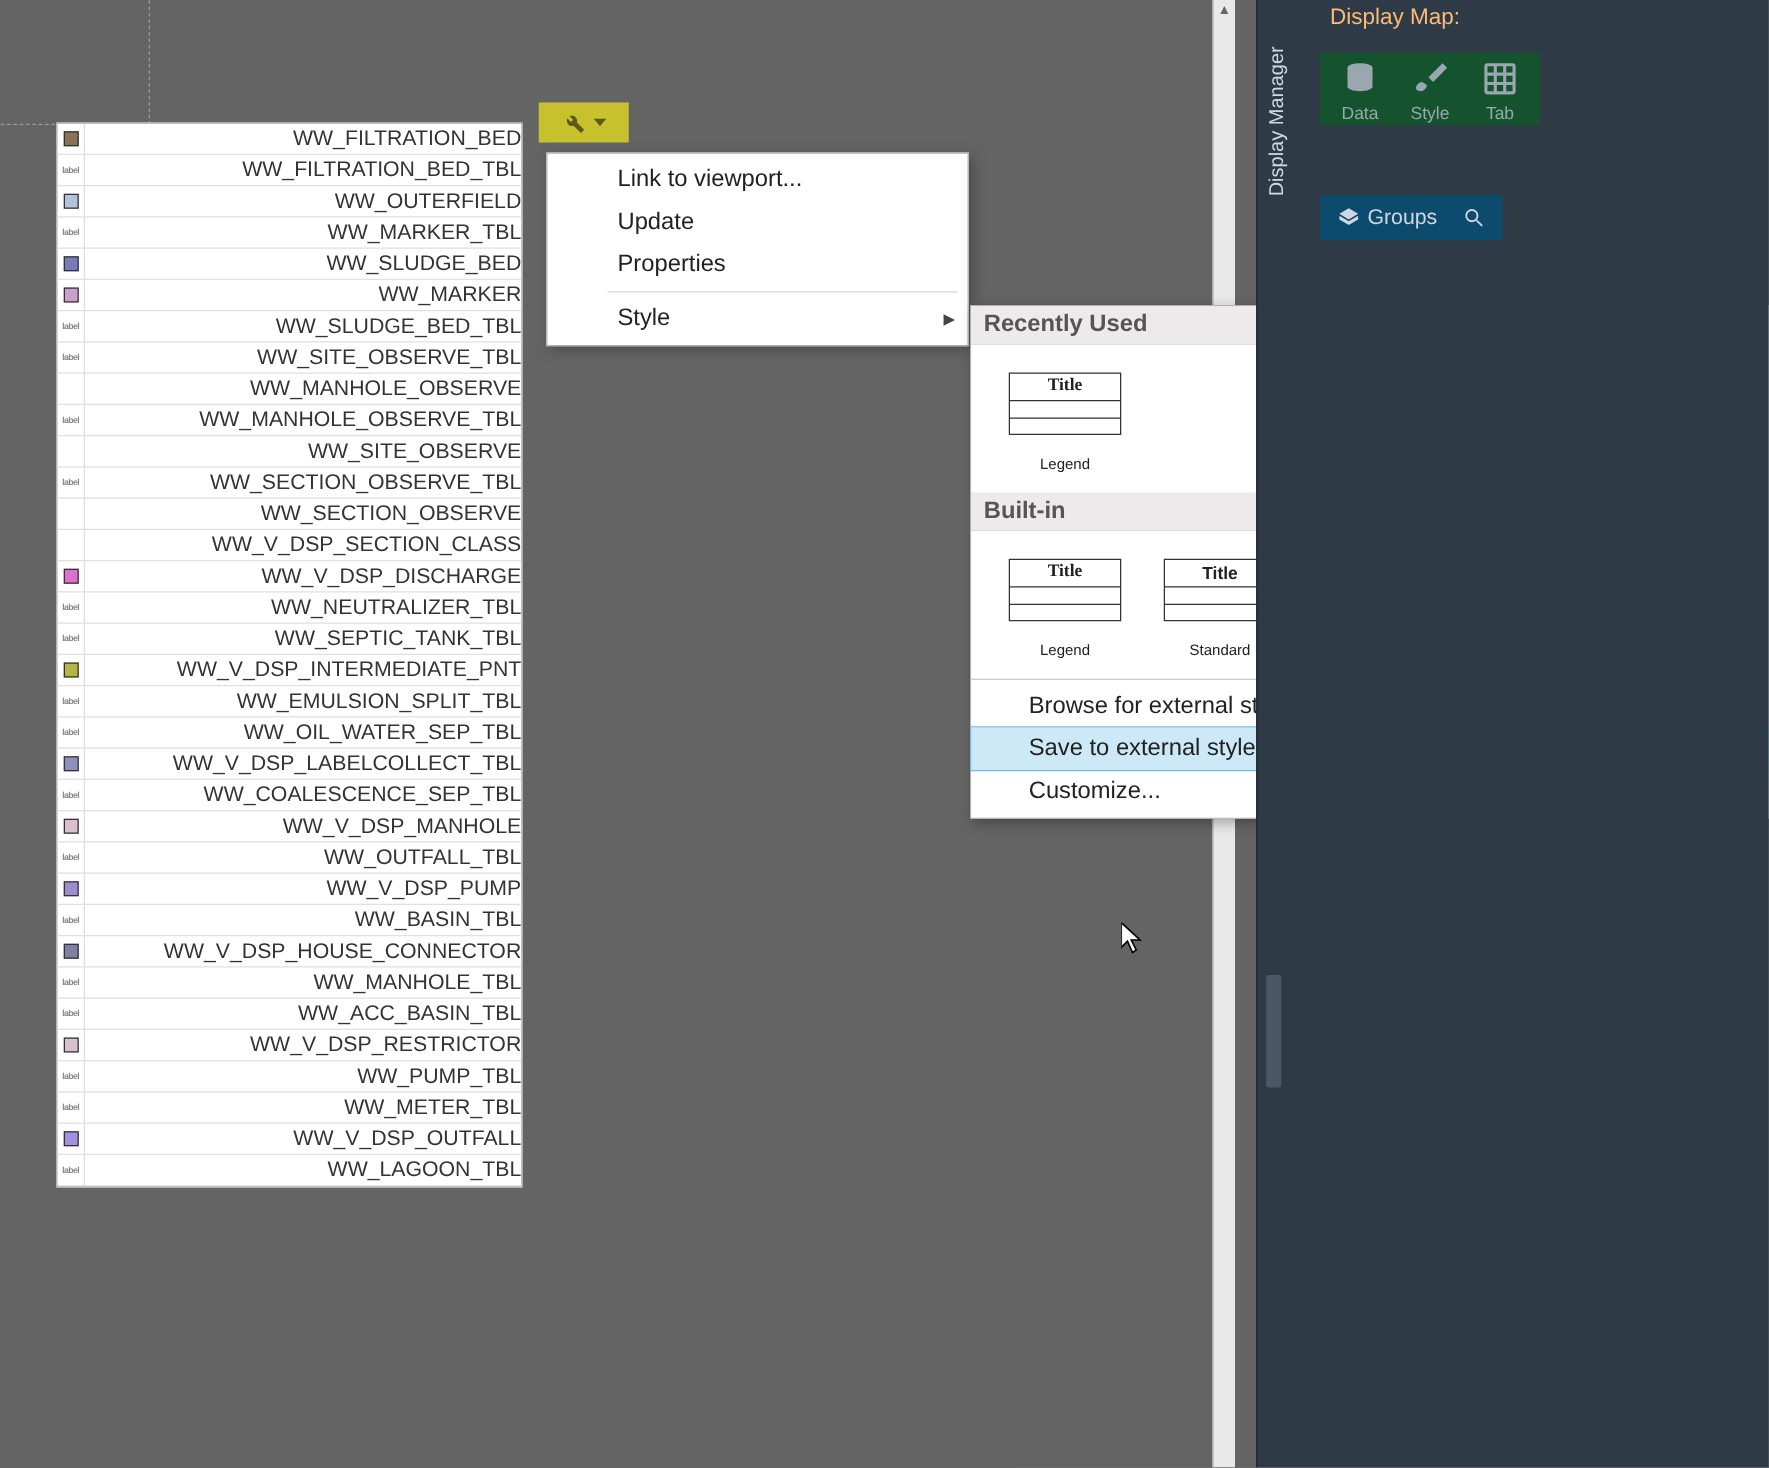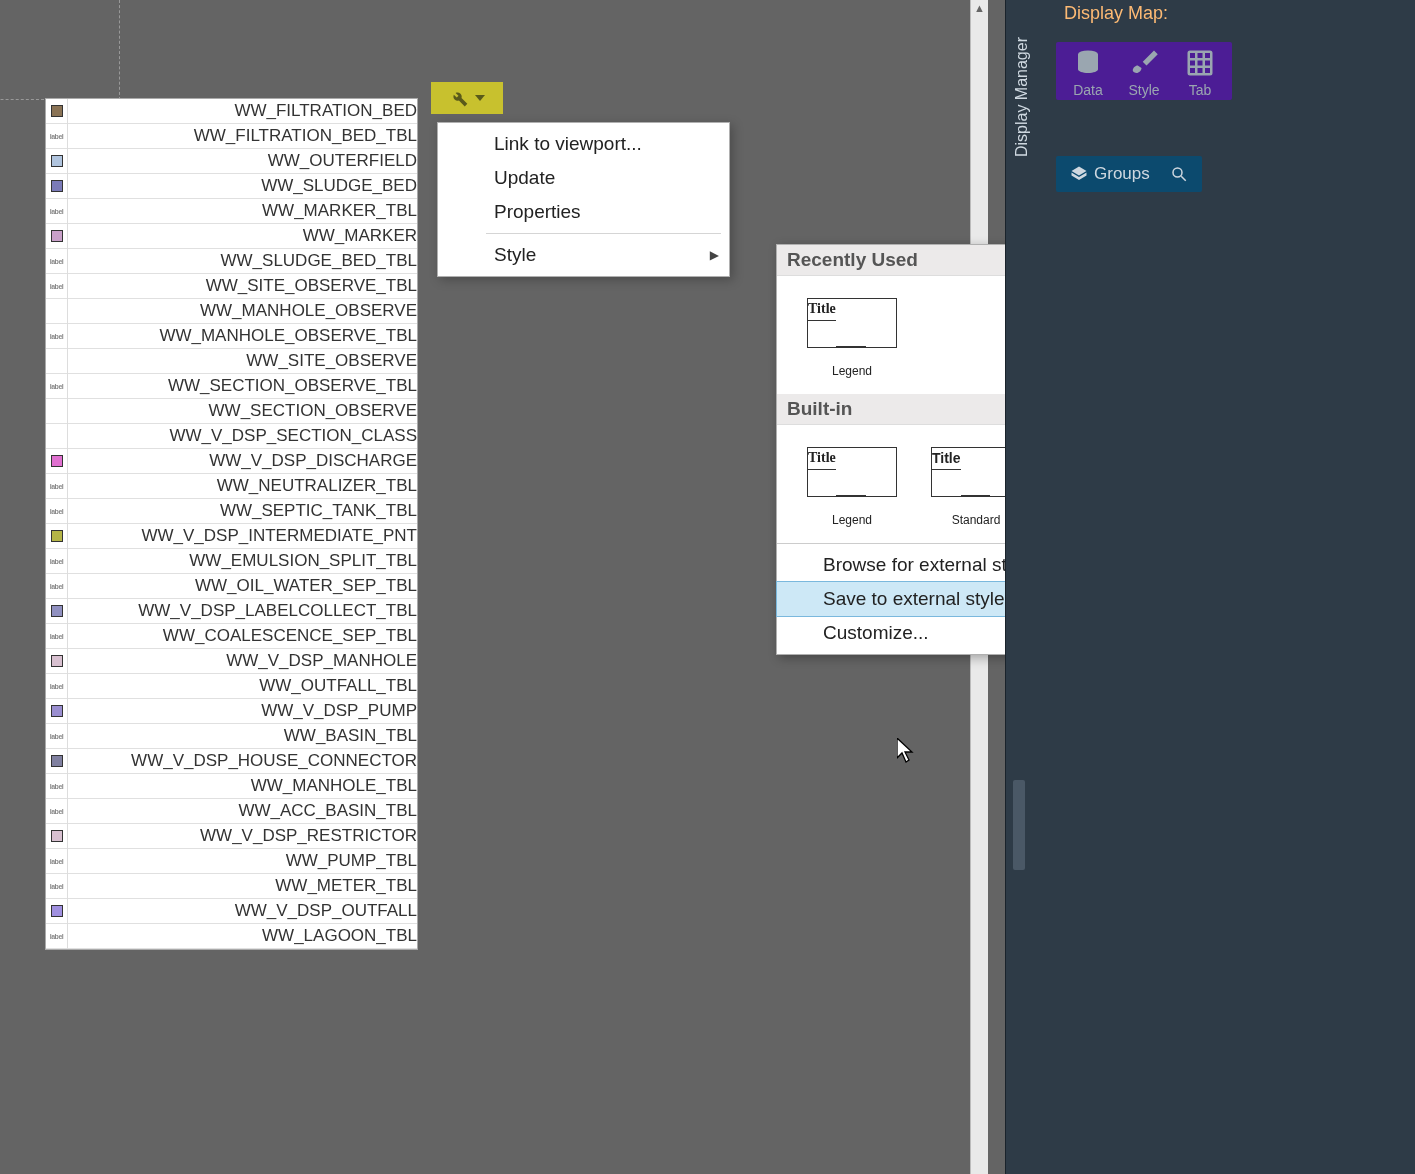--- a/index.html
+++ b/index.html
@@ -19,44 +19,44 @@
     .swatch { width: 12px; height: 12px; border: 1px solid #333; }
     .label-icon { font-size: 7px; color: #888; font-weight: bold; letter-spacing: -0.5px; }
     .bare { width: 12px; height: 12px; }
     .layer-name { padding-left: 5px; white-space: nowrap; overflow: hidden; }
 
     
     .dm-panel { position: absolute; top: 0; right: 0; width: 410px; height: 1174px; background: #2e3b47; color: #cfd8e0; overflow: hidden; border-left: 1px solid #1a232b; }
     .dm-title { position: absolute; top: 3px; left: 58px; font-size: 18px; color: #fdba74; }
     .dm-side { position: absolute; top: 12px; left: 0; width: 32px; height: 170px; display: flex; align-items: center; justify-content: center; }
     .dm-side span { writing-mode: vertical-rl; transform: rotate(180deg); font-size: 16px; color: #cfd8e0; }
-    .tool-row { position: absolute; top: 42px; left: 50px; display: flex; gap: 4px; background: #4c1d95; padding: 6px 6px 2px 6px; border-radius: 2px; }
+    .tool-row { position: absolute; top: 42px; left: 50px; display: flex; gap: 4px; background: #14532d; padding: 6px 6px 2px 6px; border-radius: 2px; }
     .tool { width: 52px; text-align: center; font-size: 14px; color: #9aa6b0; cursor: pointer; }
     .tool svg, .tool .glyph { display: block; margin: 0 auto 4px auto; }
     .bar2 { position: absolute; top: 156px; left: 50px; display: flex; gap: 4px; background: #0c4a6e; padding: 4px 6px; border-radius: 2px; align-items: center; }
     .bar2 .btn { display: flex; align-items: center; gap: 6px; font-size: 17px; color: #cfd8e0; padding: 4px 8px; cursor: pointer; }
     .inner-scroll { position: absolute; top: 780px; right: 390px; width: 12px; height: 90px; background: #4a5866; border-radius: 2px; }
 
     
     .wrench-btn { position: absolute; top: 82px; left: 431px; width: 72px; height: 32px; background: #c8c12e; display: flex; align-items: center; justify-content: center; gap: 6px; cursor: pointer; }
     .wrench-btn svg { fill: #5a5a1a; }
     .wrench-btn .caret { width: 0; height: 0; border-left: 5px solid transparent; border-right: 5px solid transparent; border-top: 6px solid #5a5a1a; }
 
     
-    .ctx-menu { position: absolute; top: 122px; left: 437px; width: 293px; background: #fff; border: 1px solid #b0b0b0; box-shadow: 3px 3px 10px rgba(0,0,0,.25); padding: 4px 0; font-size: 19px; color: #222; }
+    .ctx-menu { position: absolute; top: 122px; left: 437px; width: 338px; background: #fff; border: 1px solid #b0b0b0; box-shadow: 3px 3px 10px rgba(0,0,0,.25); padding: 4px 0; font-size: 19px; color: #222; }
     .ctx-item { position: relative; padding: 6px 14px 6px 56px; cursor: pointer; }
     .ctx-sep { height: 1px; background: #d5d5d5; margin: 4px 8px 4px 48px; }
     .ctx-item.has-sub::after { content: "▶"; position: absolute; right: 10px; top: 50%; transform: translateY(-50%); font-size: 12px; color: #444; }
 
     
     .style-sub { position: absolute; top: 244px; left: 776px; width: 639px; background: #f7f7f7; border: 1px solid #b0b0b0; box-shadow: 3px 3px 10px rgba(0,0,0,.3); font-size: 19px; color: #222; }
     .sub-section-hdr { background: #eceaea; padding: 4px 10px; font-weight: 600; color: #555; border-bottom: 1px solid #ddd; }
     .sub-gallery { display: flex; gap: 34px; padding: 22px 30px 16px 30px; background: #fff; }
     .thumb { text-align: center; cursor: pointer; }
-    .thumb-img { width: 90px; height: 50px; border: 1px solid #333; margin-bottom: 6px; display: flex; flex-direction: row; }
+    .thumb-img { width: 90px; height: 50px; border: 1px solid #333; margin-bottom: 6px; display: flex; flex-direction: column; }
     .thumb-img .ttl { height: 22px; border-bottom: 1px solid #333; text-align: center; font-weight: bold; font-size: 14px; line-height: 20px; font-family: "Times New Roman", serif; }
     .thumb-img .row { flex: 1; border-bottom: 1px solid #333; }
     .thumb-img .row:last-child { border-bottom: none; }
     .thumb-label { font-size: 12px; padding-top: 10px; }
     .sub-actions { border-top: 1px solid #ccc; padding: 4px 0; background: #fff; }
     .sub-item { padding: 6px 14px 6px 46px; cursor: pointer; }
     .sub-item.highlight { background: #cde8f6; outline: 1px solid #7ab8dd; }
 
     .cursor { position: absolute; top: 738px; left: 897px; pointer-events: none; z-index: 50; }
 
@@ -91,29 +91,29 @@
         <div class="layer-name">WW_FILTRATION_BED_TBL</div>
       </div>
       <div class="layer-row">
         <div class="swatch-cell">
           <div class="swatch" style="background: rgb(176, 196, 222);"></div>
         </div>
         <div class="layer-name">WW_OUTERFIELD</div>
       </div>
       <div class="layer-row">
         <div class="swatch-cell">
+          <span class="label-icon">label</span>
+        </div>
+        <div class="layer-name">WW_MARKER_TBL</div>
+      </div>
+      <div class="layer-row">
+        <div class="swatch-cell">
           <div class="swatch" style="background: rgb(122, 122, 184);"></div>
         </div>
         <div class="layer-name">WW_SLUDGE_BED</div>
-      </div>
-      <div class="layer-row">
-        <div class="swatch-cell">
-          <span class="label-icon">label</span>
-        </div>
-        <div class="layer-name">WW_MARKER_TBL</div>
       </div>
       <div class="layer-row">
         <div class="swatch-cell">
           <div class="swatch" style="background: rgb(201, 160, 201);"></div>
         </div>
         <div class="layer-name">WW_MARKER</div>
       </div>
       <div class="layer-row">
         <div class="swatch-cell">
           <span class="label-icon">label</span>

